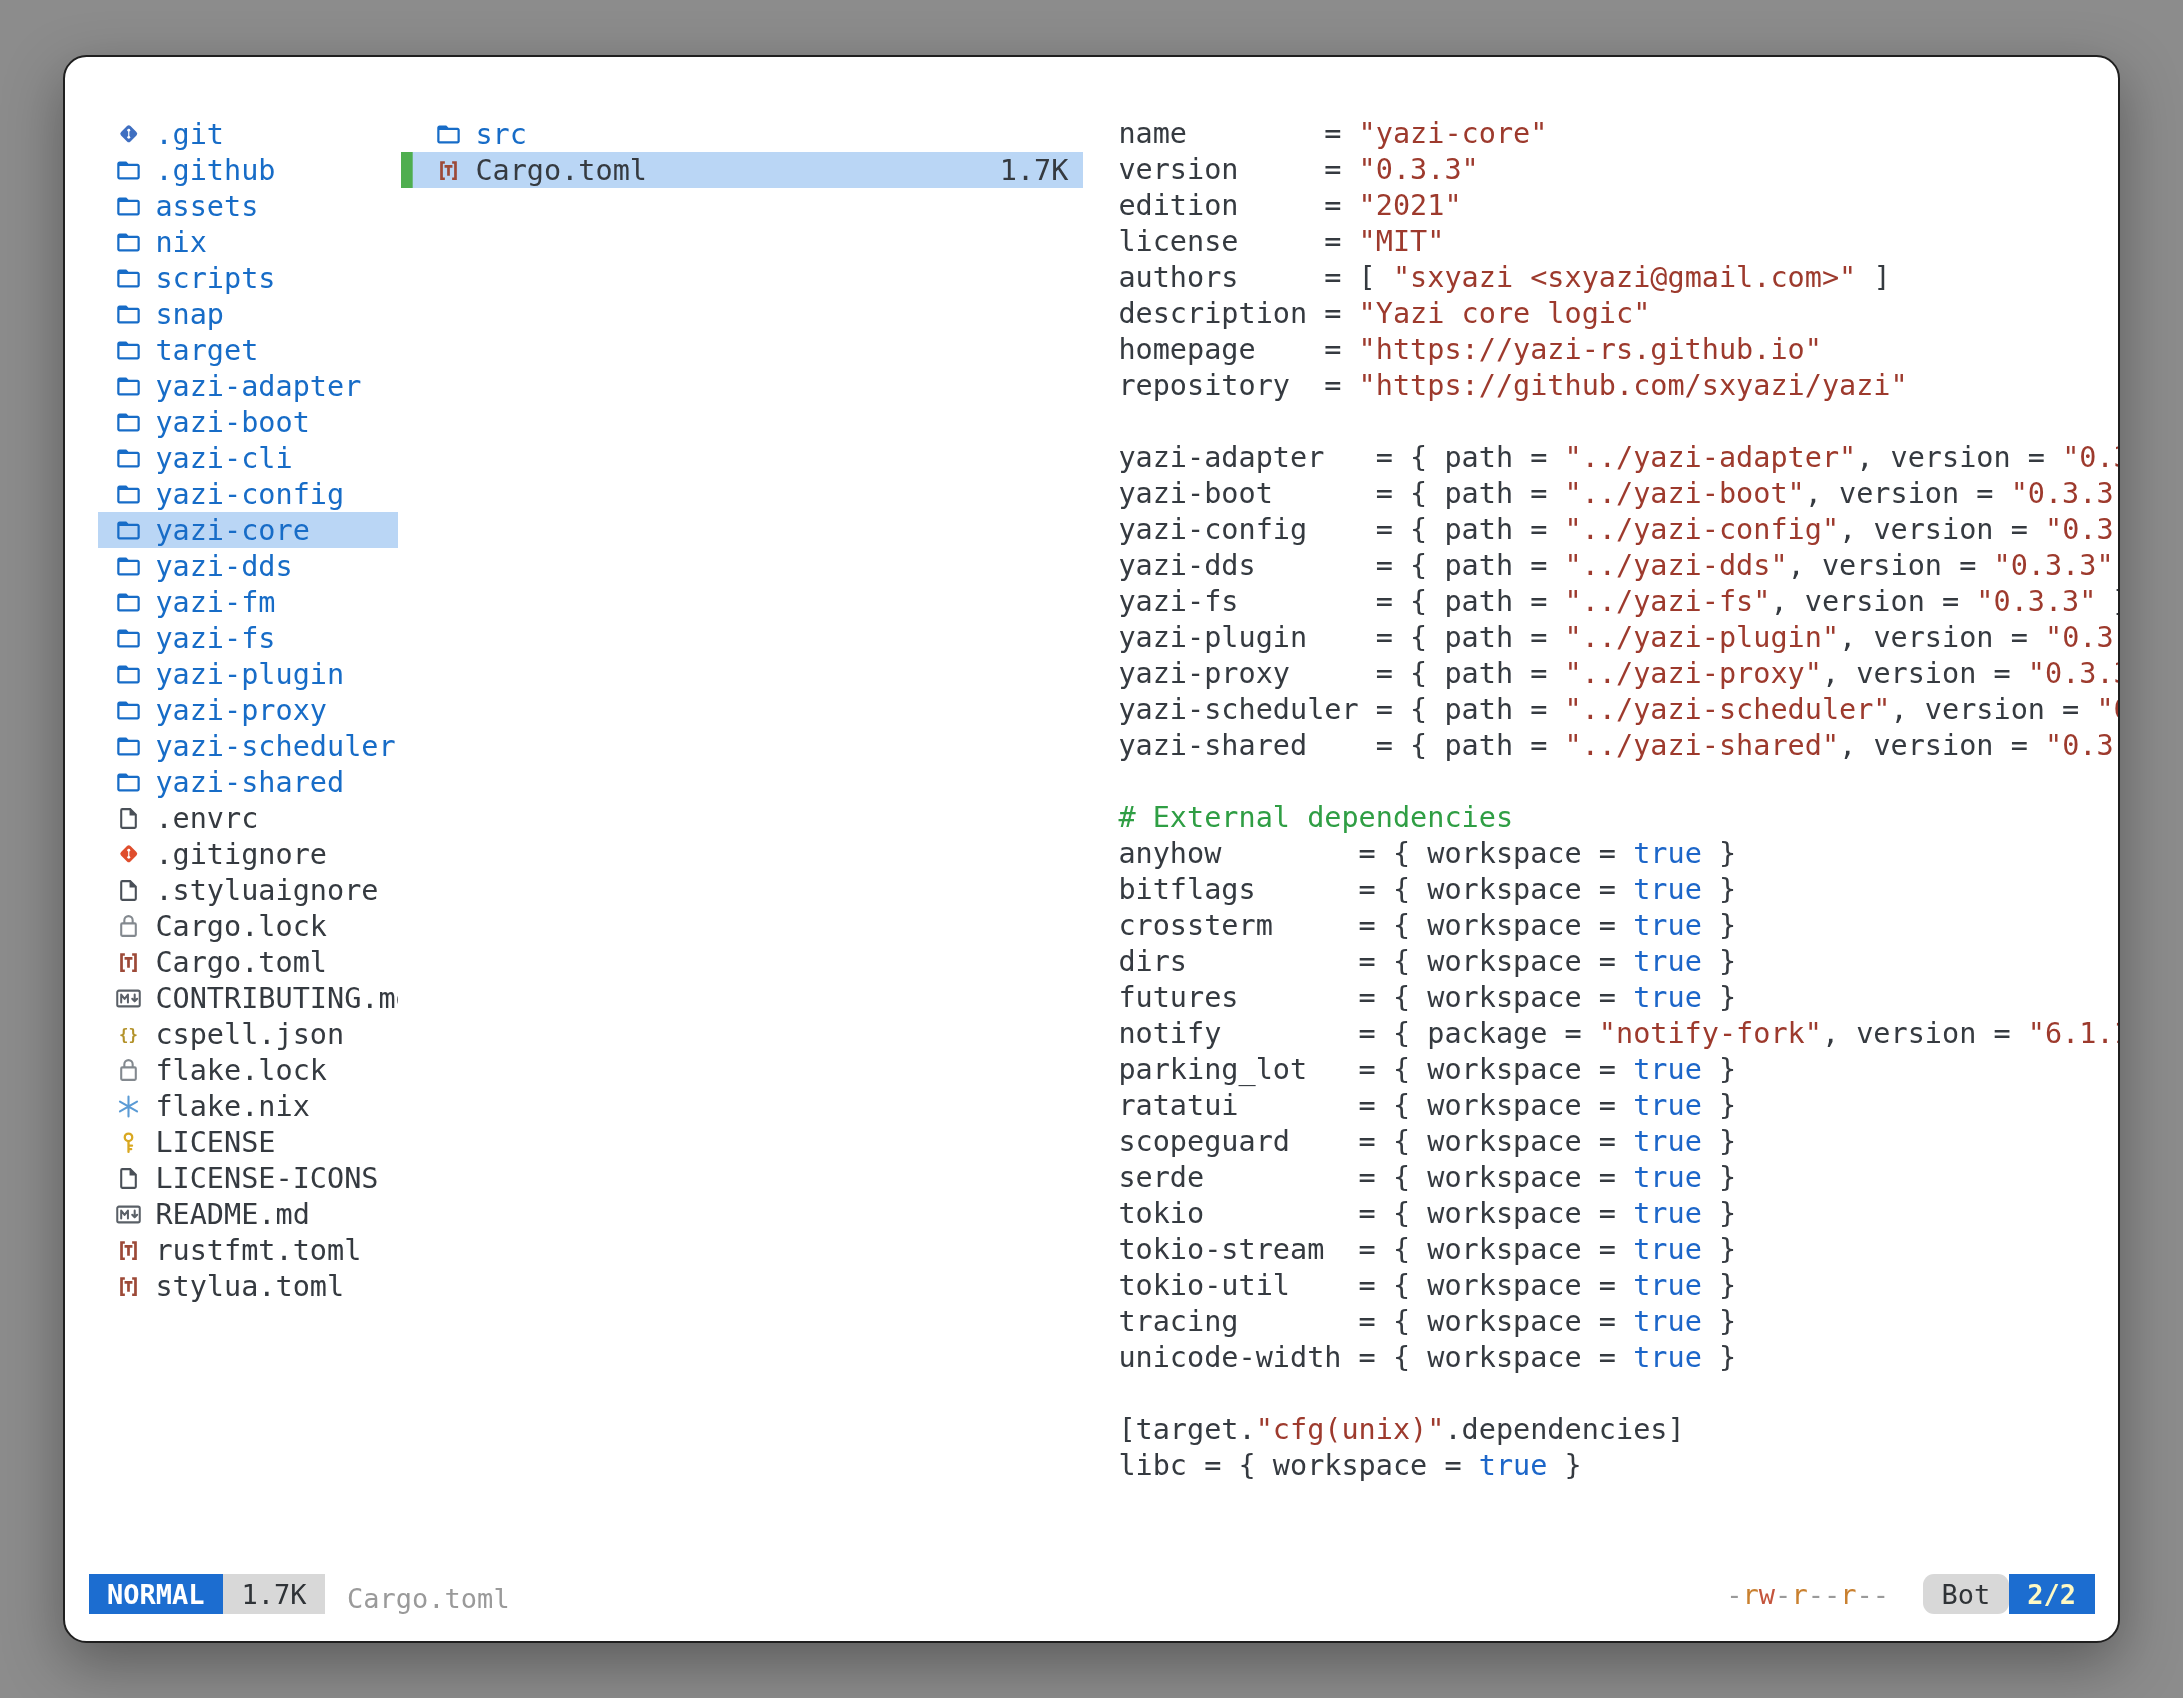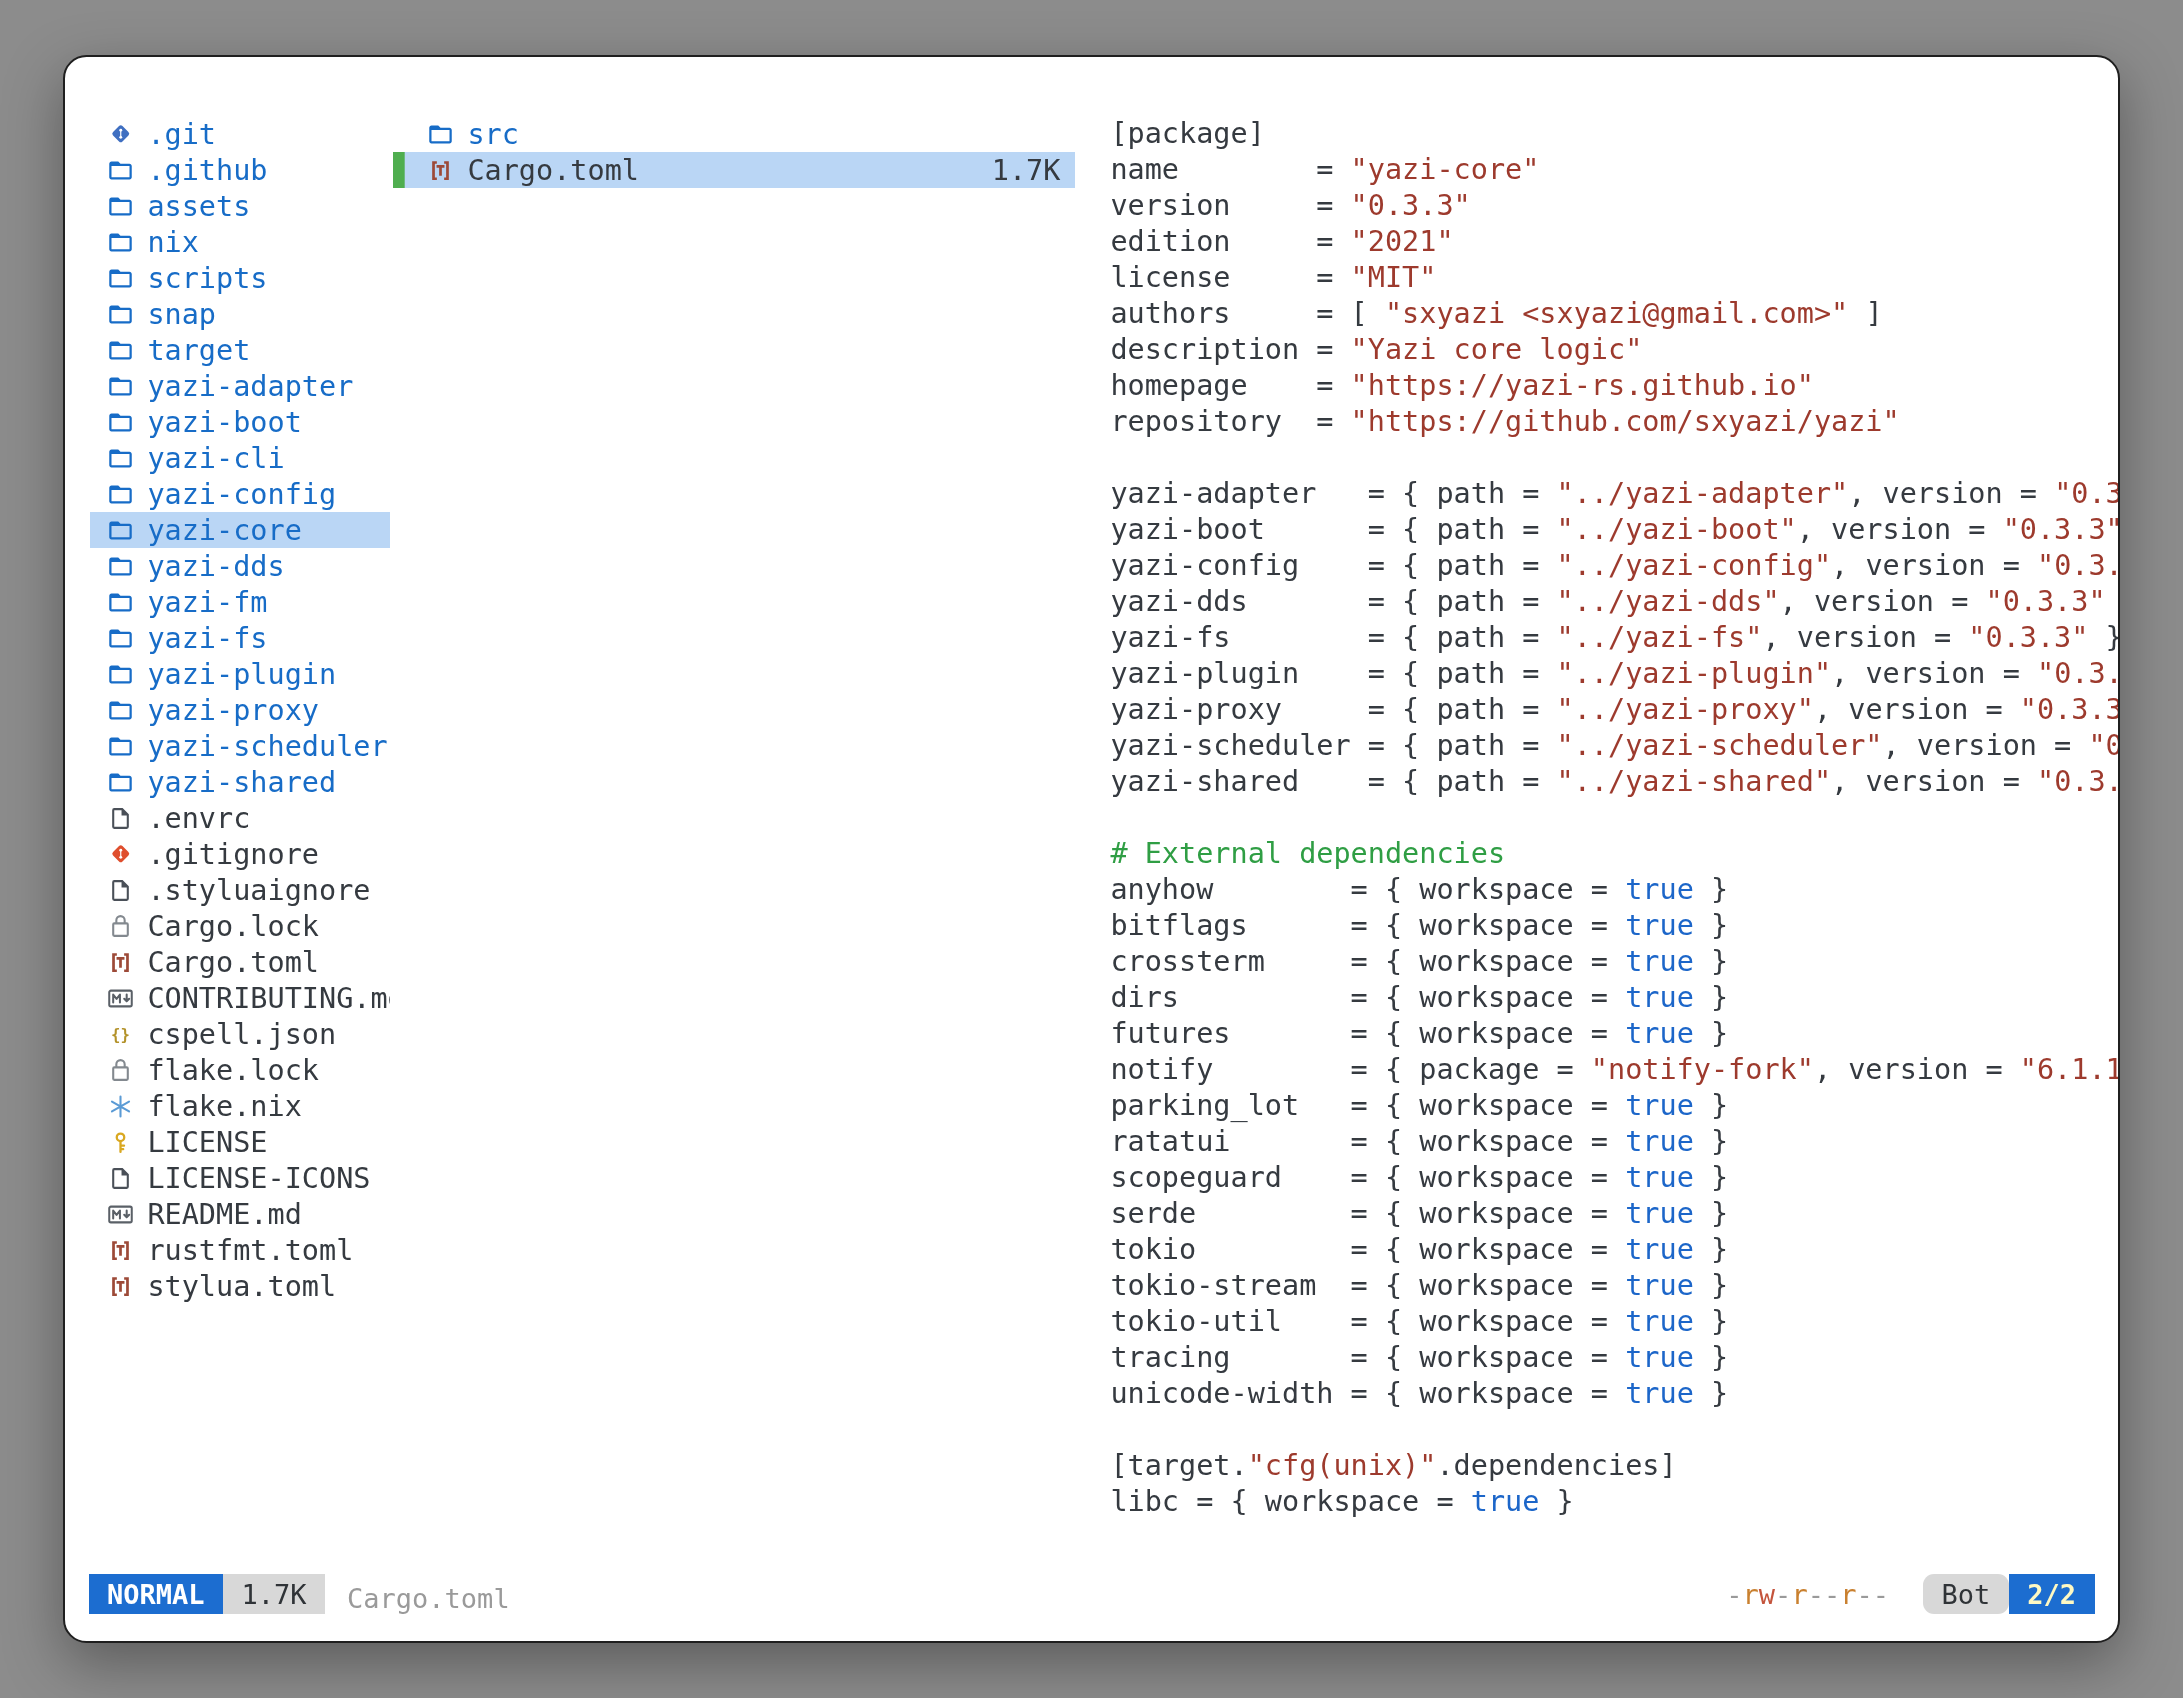--- a/index.html
+++ b/index.html
@@ -20,21 +20,21 @@
     border-radius: 23.5px;
     box-shadow: 0 20px 59px rgba(0,0,0,0.35);
     display: flex;
     flex-direction: column;
     overflow: hidden;
   }
   .content {
     flex: 1;
     min-height: 0;
     display: flex;
-    padding: 59px 0 0 25px;
+    padding: 59px 0 0 33px;
     overflow: hidden;
   }
   .pane { overflow: hidden; }
   .pane-parent  { width: 300px; flex: none; }
   .pane-current { width: 682px; flex: none; margin-left: 3.4px; }
   .pane-preview { flex: 1; margin-left: 20px; padding-left: 15px; }
 
   .row {
     height: 36px;
     display: flex;
@@ -229,21 +229,20 @@
     <div class="pane pane-current" id="current-list" data-name="current-directory-pane">
         <div class="row dir" data-name="current-row-src"><span class="icon" data-name="folder-open-icon"><svg width="27" height="27" viewBox="0 0 24 24" fill="currentColor">
               <path d="M20 6h-8l-2-2H4c-1.1 0-1.99.9-1.99 2L2 18c0 1.1.9 2 2 2h16c1.1 0 2-.9 2-2V8c0-1.1-.9-2-2-2zm0 12H4V8h16v10z"></path>
             </svg></span><span class="label" data-name="file-name-label">src</span></div>
         <div class="row file selected" data-name="current-row-cargo-toml"><span class="icon" data-name="toml-icon"><svg width="25" height="25" viewBox="0 0 24 24" fill="currentColor">
               <path d="M4 3h4.5v2.4H6.6v13.2h1.9V21H4zM20 3h-4.5v2.4h1.9v13.2h-1.9V21H20z"></path>
               <path d="M8.2 6.8h7.6v2.5h-2.5V17h-2.6V9.3H8.2z"></path>
             </svg></span><span class="label" data-name="file-name-label">Cargo.toml</span><span class="size" data-name="file-size">1.7K</span></div>
       </div>
     <div class="pane pane-preview" id="preview-code" data-name="file-preview-pane">
-        <div class="code-line" data-name="code-line"><span class="tok-sec">[package]</span></div>
         <div class="code-line" data-name="code-line"><span class="tok-pln">name        = </span><span class="tok-str">"yazi-core"</span></div>
         <div class="code-line" data-name="code-line"><span class="tok-pln">version     = </span><span class="tok-str">"0.3.3"</span></div>
         <div class="code-line" data-name="code-line"><span class="tok-pln">edition     = </span><span class="tok-str">"2021"</span></div>
         <div class="code-line" data-name="code-line"><span class="tok-pln">license     = </span><span class="tok-str">"MIT"</span></div>
         <div class="code-line" data-name="code-line"><span class="tok-pln">authors     = [ </span><span class="tok-str">"sxyazi &lt;sxyazi@gmail.com&gt;"</span><span class="tok-pln"> ]</span></div>
         <div class="code-line" data-name="code-line"><span class="tok-pln">description = </span><span class="tok-str">"Yazi core logic"</span></div>
         <div class="code-line" data-name="code-line"><span class="tok-pln">homepage    = </span><span class="tok-str">"https://yazi-rs.github.io"</span></div>
         <div class="code-line" data-name="code-line"><span class="tok-pln">repository  = </span><span class="tok-str">"https://github.com/sxyazi/yazi"</span></div>
         <div class="code-line" data-name="code-line">&nbsp;</div>
         <div class="code-line" data-name="code-line"><span class="tok-pln">yazi-adapter   = { path = </span><span class="tok-str">"../yazi-adapter"</span><span class="tok-pln">, version = </span><span class="tok-str">"0.3.3"</span></div>

